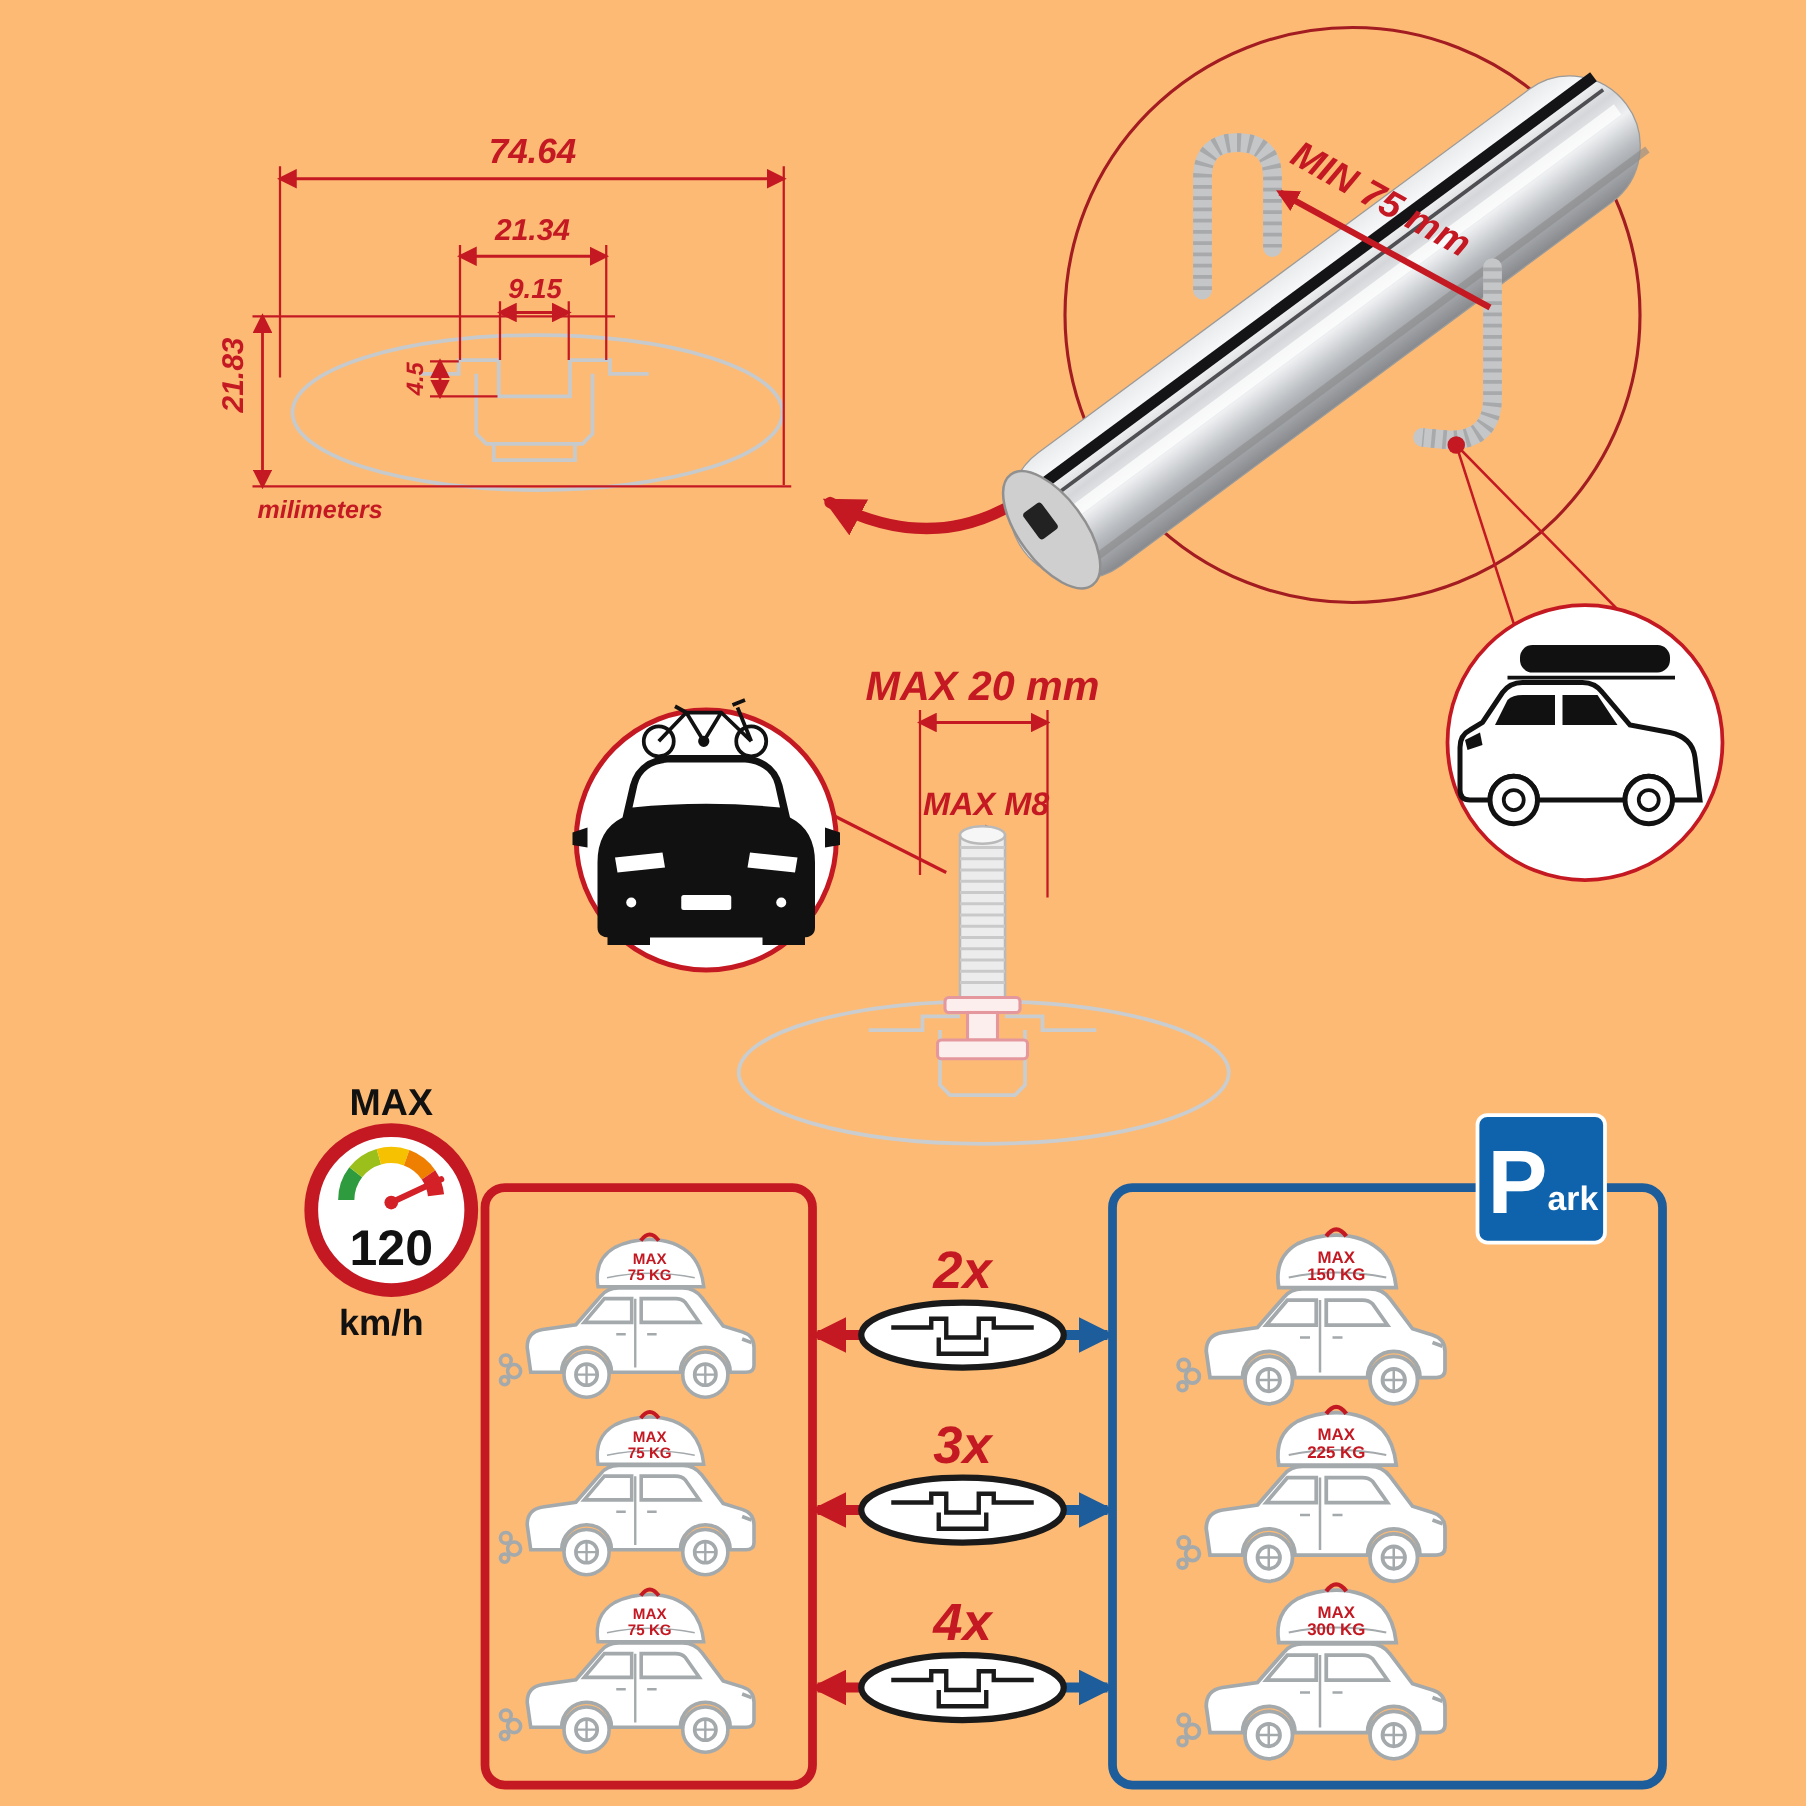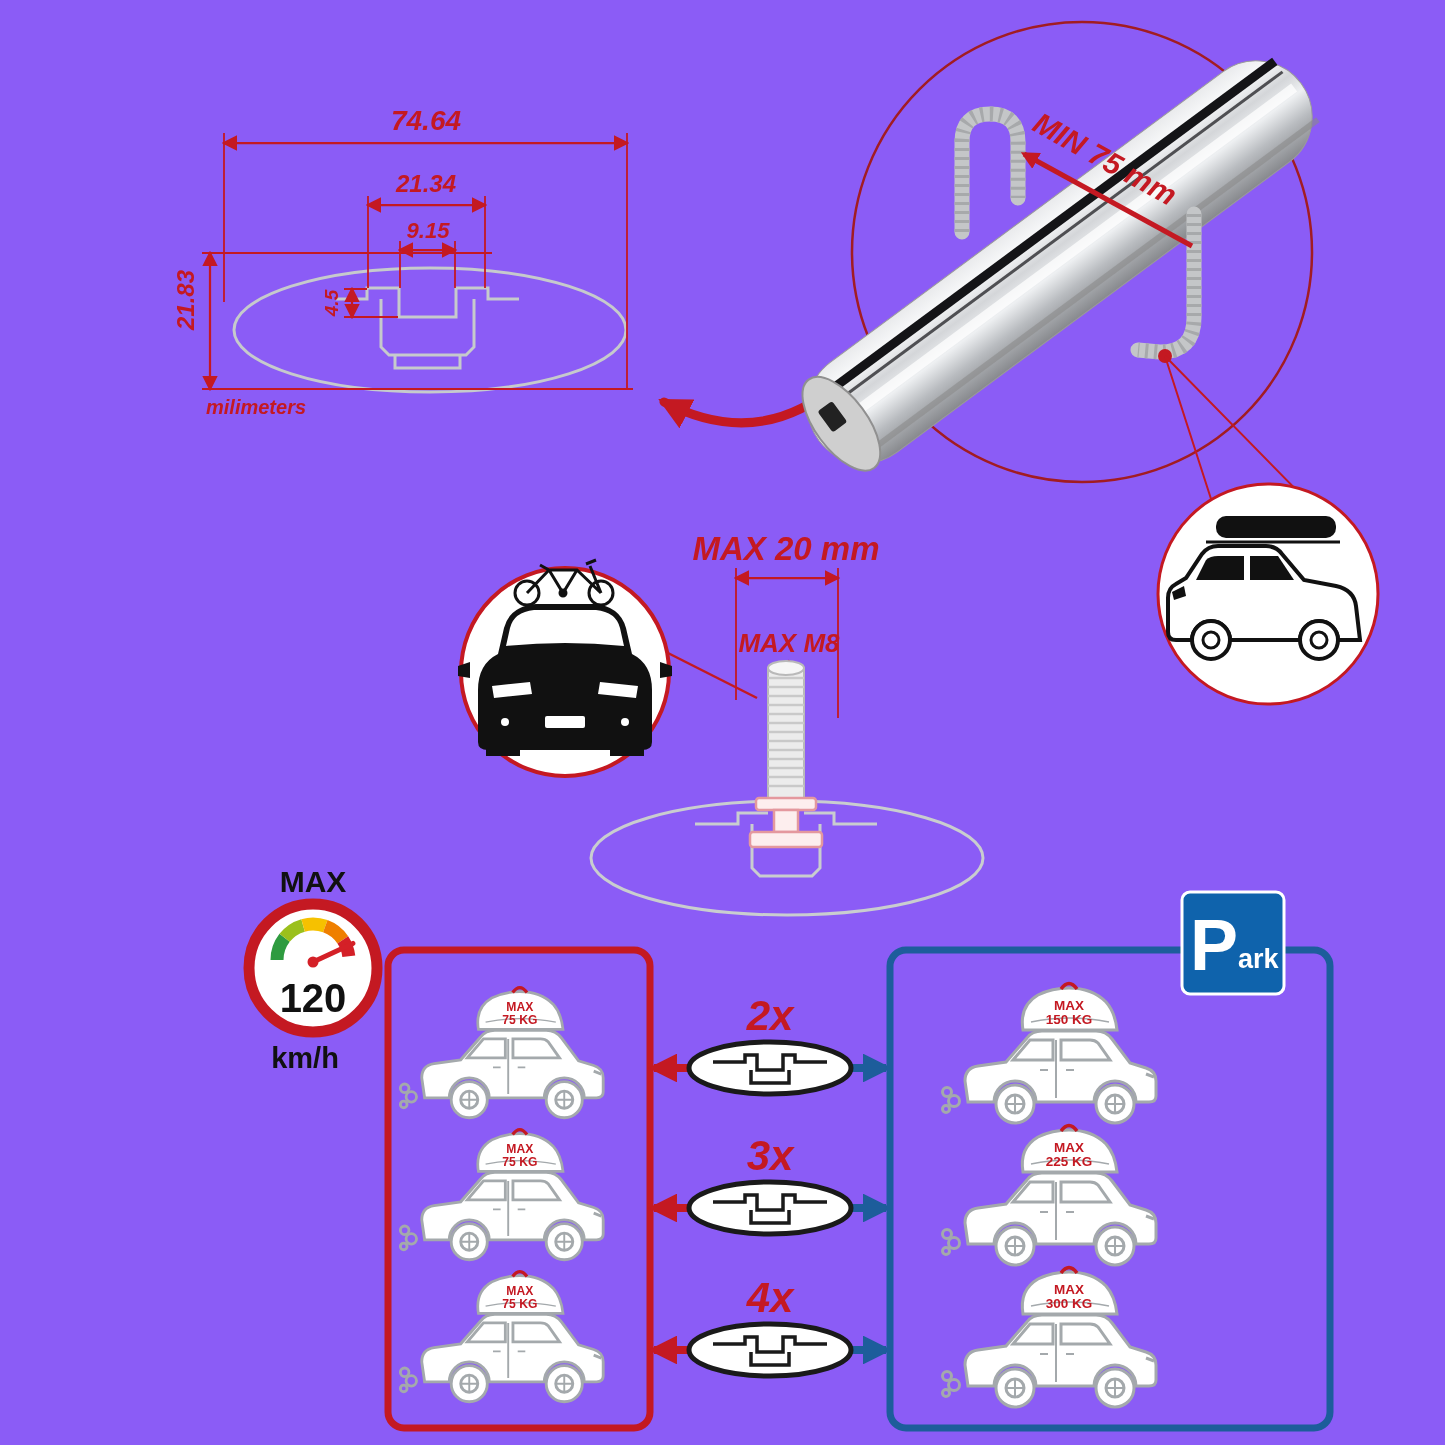--- a/index.html
+++ b/index.html
@@ -1,16 +1,16 @@
 <!DOCTYPE html>
 <html><head>
 <meta charset="utf-8">
 <style>
   html,body{margin:0;padding:0;background:#fff;}
-  .stage{position:relative;width:1445px;height:1445px;background:#8b5cf6;overflow:hidden;}
+  .stage{position:relative;width:1445px;height:1445px;background:#fdba74;overflow:hidden;}
   svg{display:block;}
   text{font-family:"Liberation Sans", sans-serif;}
   .dim-t{fill:#c41922;font-weight:bold;font-style:italic;}
   .blk{fill:#111111;font-weight:bold;}
   .wht{fill:#ffffff;font-weight:bold;}
   .bagt{fill:#c41922;font-weight:bold;}
 </style>
 </head>
 <body>
 

